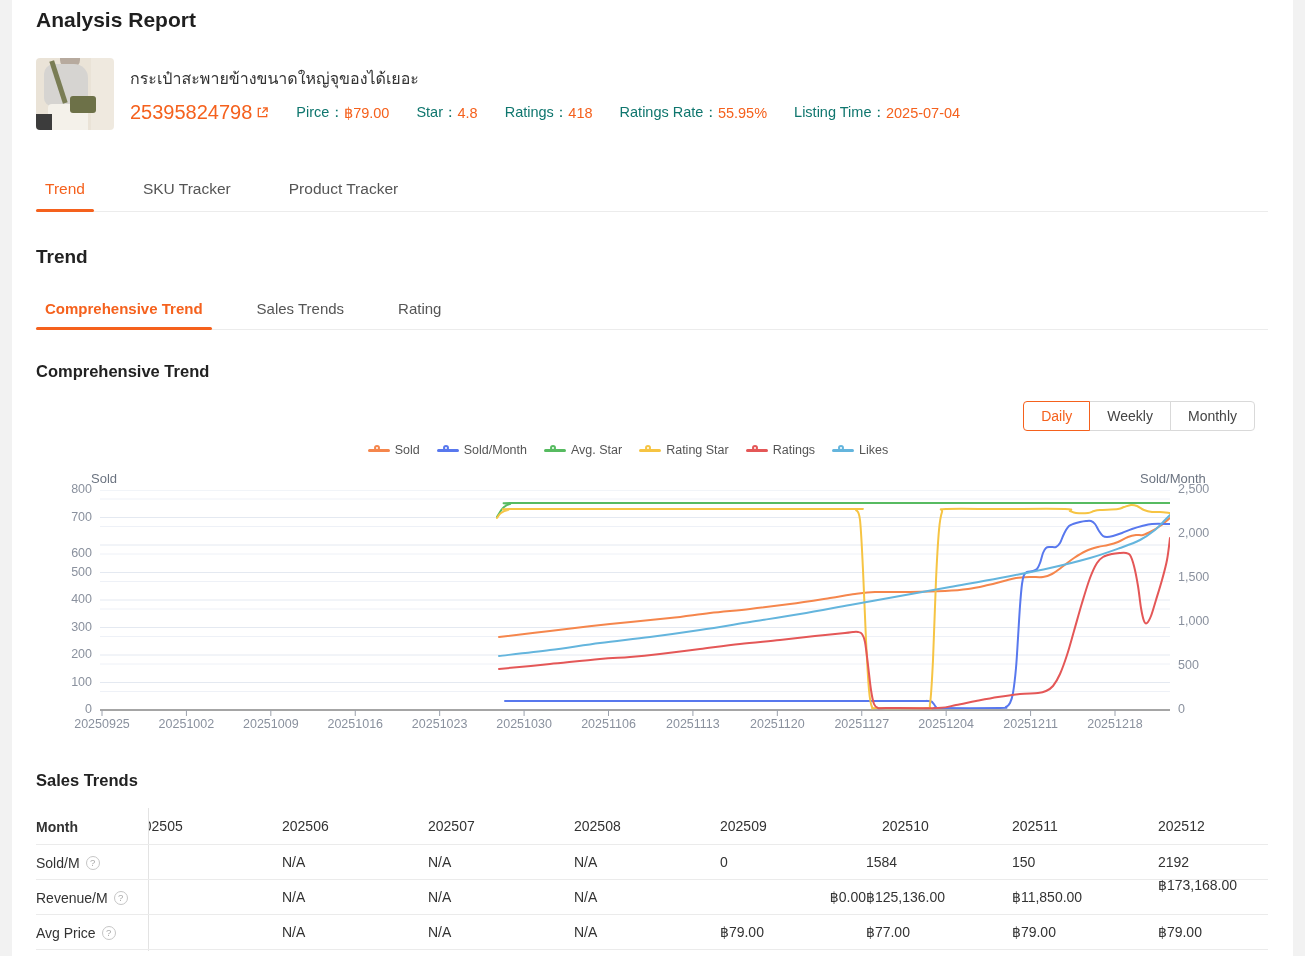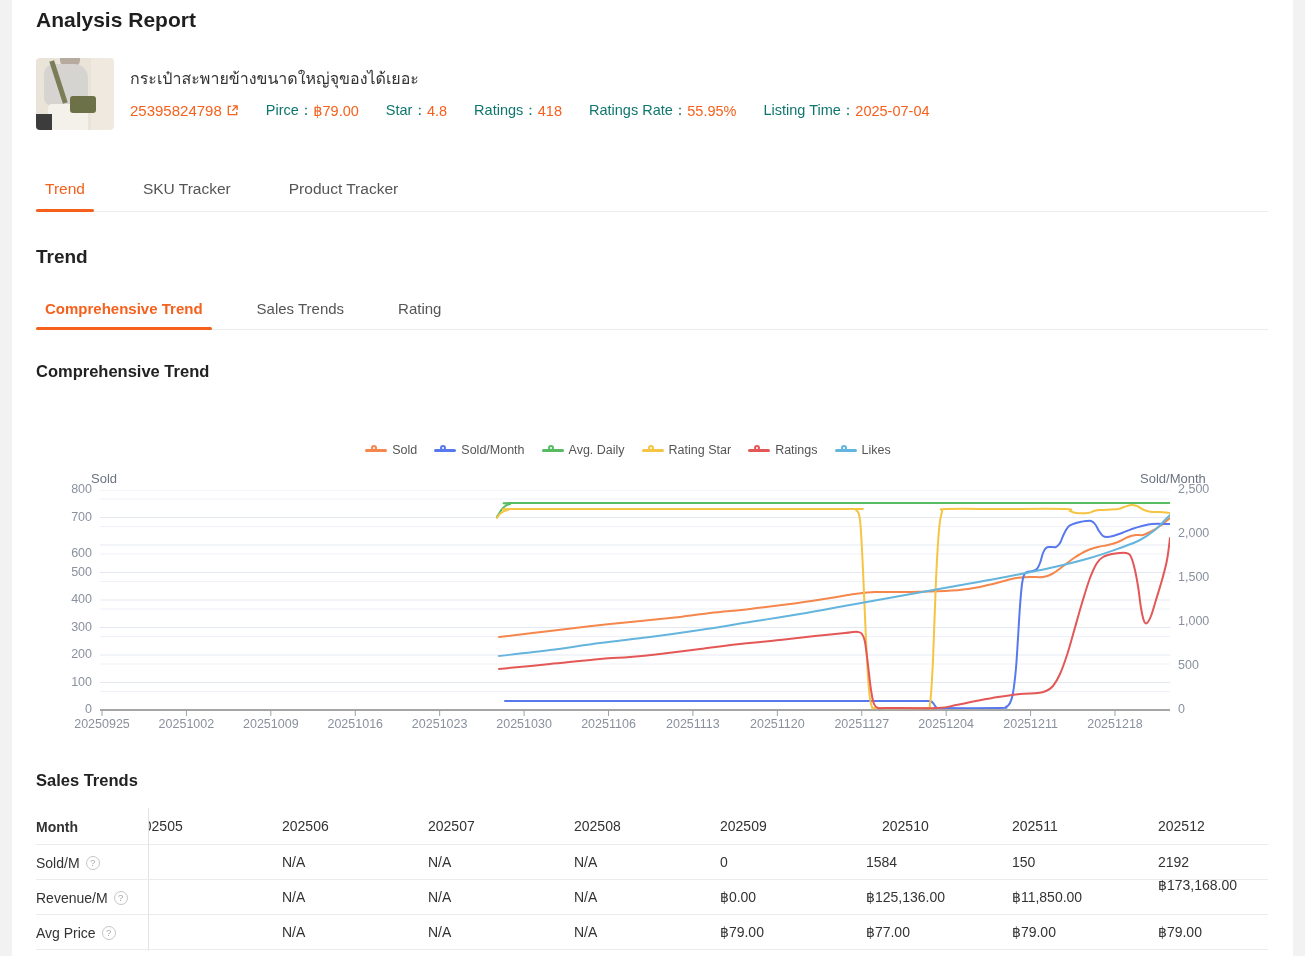--- a/index.html
+++ b/index.html
@@ -14,21 +14,21 @@
     overflow:hidden; background:linear-gradient(90deg,#eae3d7 0 70%,#efe9df 70% 100%); }
   .thumb .sweater { position:absolute; left:8px; top:6px; width:44px; height:42px; background:#d6d4d1; border-radius:10px 14px 8px 8px; }
   .thumb .head { position:absolute; left:24px; top:0; width:20px; height:10px; background:#b7aa9e; border-radius:0 0 8px 8px; }
   .thumb .skirt { position:absolute; left:12px; top:46px; width:40px; height:26px; background:#f4f1ea; border-radius:4px 4px 0 0; }
   .thumb .bag { position:absolute; left:34px; top:38px; width:26px; height:17px; background:#6d7148; border-radius:3px; }
   .thumb .strap { position:absolute; left:20px; top:2px; width:5px; height:44px; background:#7a7d55; transform:rotate(-18deg); }
   .thumb .chair { position:absolute; left:0; top:56px; width:16px; height:16px; background:#3c3c3c; }
 
   .prod-title { position:absolute; left:118px; top:66px; font-size:16px; color:#333; }
   .info-row { position:absolute; left:118px; top:101px; display:flex; align-items:center; gap:27px; font-size:14.5px; }
-  .pid { display:flex; align-items:center; gap:4px; font-size:15px; cursor:pointer; }
+  .pid { display:flex; align-items:center; gap:4px; font-size:20px; cursor:pointer; }
   .stat { display:flex; align-items:center; }
   .stat .lb { color:#0f766e;text-align:right; }
   .accent { color:#f5611d; }
 
   
   .tabs { position:absolute; left:24px; width:1232px; border-bottom:1px solid #ececec; display:flex; }
   .tabs.main-tabs { top:166px; height:46px; gap:40px; }
   .tabs.sub-tabs { top:288px; height:42px; gap:36px; }
   .tab { display:flex; align-items:center; padding:0 9px; font-size:15.5px; color:#555; cursor:pointer; position:relative; }
   .sub-tabs .tab { font-size:15px; }
@@ -137,20 +137,25 @@
   <div class="h-trend">Trend</div>
 
   <div class="tabs sub-tabs">
       <div class="tab active">Comprehensive Trend</div>
       <div class="tab">Sales Trends</div>
       <div class="tab">Rating</div>
     </div>
 
   <div class="h-comp">Comprehensive Trend</div>
 
+  <div class="range">
+      <div class="rbtn active">Daily</div>
+      <div class="rbtn">Weekly</div>
+      <div class="rbtn">Monthly</div>
+    </div>
 
   <div class="legend">
       <div class="litem">
         <span class="lmark">
           <span class="ln" style="background: rgb(245, 134, 76);"></span>
           <span class="ci" style="border-color: rgb(245, 134, 76);"></span>
         </span>
         <span class="lt">Sold</span>
       </div>
       <div class="litem">
@@ -158,21 +163,21 @@
           <span class="ln" style="background: rgb(88, 120, 238);"></span>
           <span class="ci" style="border-color: rgb(88, 120, 238);"></span>
         </span>
         <span class="lt">Sold/Month</span>
       </div>
       <div class="litem">
         <span class="lmark">
           <span class="ln" style="background: rgb(87, 187, 97);"></span>
           <span class="ci" style="border-color: rgb(87, 187, 97);"></span>
         </span>
-        <span class="lt">Avg. Daily</span>
+        <span class="lt">Avg. Star</span>
       </div>
       <div class="litem">
         <span class="lmark">
           <span class="ln" style="background: rgb(246, 196, 67);"></span>
           <span class="ci" style="border-color: rgb(246, 196, 67);"></span>
         </span>
         <span class="lt">Rating Star</span>
       </div>
       <div class="litem">
         <span class="lmark">
@@ -285,21 +290,21 @@
         </div>
         <div class="tcol" style="left: 538px; top: 0px;">
           <div class="tcell thead" style="top: 0px; line-height: 37px;">202508</div>
           <div class="tcell accent" style="top: 37px; line-height: 35px;">N/A</div>
           <div class="tcell" style="top: 72px; line-height: 35px;">N/A</div>
           <div class="tcell" style="top: 107px; line-height: 35px;">N/A</div>
         </div>
         <div class="tcol" style="left: 684px; top: 0px;">
           <div class="tcell thead" style="top: 0px; line-height: 37px;">202509</div>
           <div class="tcell accent" style="top: 37px; line-height: 35px;">0</div>
-          <div class="tcell" style="top: 72px; line-height: 35px;">฿0.00</div>
+          <div class="tcell" style="top: 72px; line-height: 35px; text-align: right;">฿0.00</div>
           <div class="tcell" style="top: 107px; line-height: 35px;">฿79.00</div>
         </div>
         <div class="tcol" style="left: 830px; top: 0px;">
           <div class="tcell thead" style="top: 0px; line-height: 37px; margin-left: 16px;">202510</div>
           <div class="tcell accent" style="top: 37px; line-height: 35px;">1584</div>
           <div class="tcell" style="top: 72px; line-height: 35px;">฿125,136.00</div>
           <div class="tcell" style="top: 107px; line-height: 35px;">฿77.00</div>
         </div>
         <div class="tcol" style="left: 976px; top: 0px;">
           <div class="tcell thead" style="top: 0px; line-height: 37px;">202511</div>

